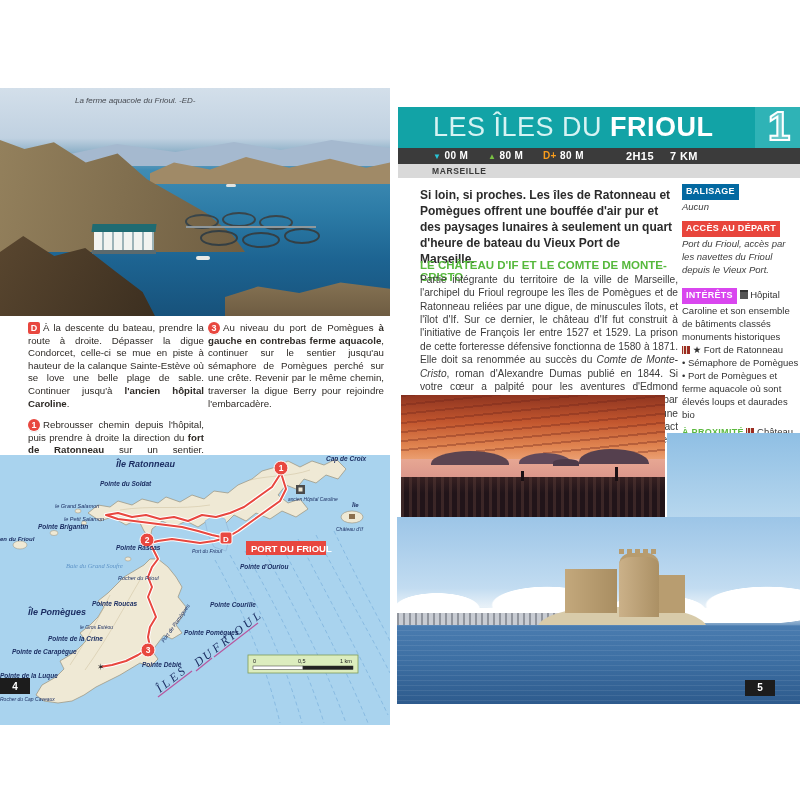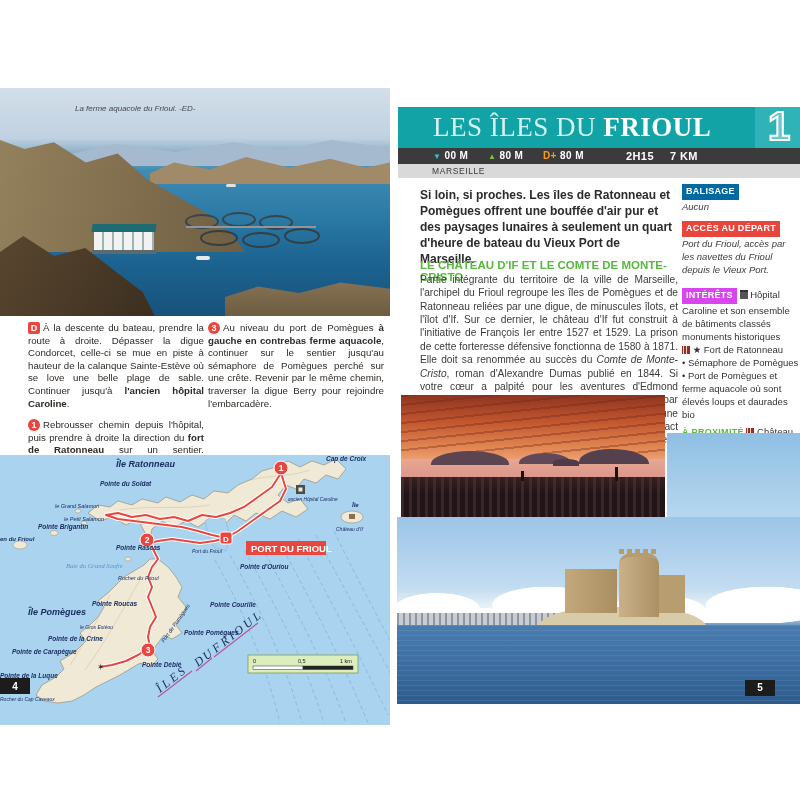--- a/index.html
+++ b/index.html
@@ -2,32 +2,32 @@
 <html><head>
 <meta charset="utf-8">
 <style>
   html,body{margin:0;padding:0;background:#fff;}
   #page{position:relative;width:800px;height:800px;background:#fff;overflow:hidden;
         font-family:"Liberation Sans",sans-serif;}
   .abs{position:absolute;}
 
   
   .hdr-teal{left:398px;top:107px;width:402px;height:41px;background:#12a3a6;}
-  .hdr-title{left:433px;top:112px;font-size:27px;letter-spacing:.5px;color:#d6f3f3;font-weight:400;white-space:nowrap;font-family:Liberation Serif, serif;}
+  .hdr-title{left:433px;top:112px;font-size:27px;letter-spacing:.5px;color:#d6f3f3;font-weight:400;white-space:nowrap;}
   .hdr-title b{color:#fff;font-weight:bold;}
   .hdr-numbox{left:755px;top:107px;width:45px;height:41px;background:#2fb3b6;}
   .hdr-num{left:760px;top:104px;width:38px;text-align:center;font-size:40px;font-weight:bold;
            color:rgba(255,255,255,.28);-webkit-text-stroke:2px #ffffff;}
   .hdr-stats{left:398px;top:148px;width:402px;height:16px;background:#3b3b3b;color:#fff;
              font-size:10px;font-weight:bold;line-height:16px;}
   .hdr-stats .seg{position:absolute;top:0;white-space:nowrap;text-transform:uppercase;letter-spacing:.4px;}
   .tri-down{color:#29c5d6;font-size:8px;} .tri-up{color:#79c143;font-size:8px;}
   .dplus{color:#f89c1c;}
   .hdr-loc{left:398px;top:164px;width:402px;height:14px;background:#d9d9d9;}
-  .hdr-loc span{position:absolute;left:34px;top:2px;font-size:8.5px;font-weight:normal;color:#3a3a3a;letter-spacing:.6px;}
+  .hdr-loc span{position:absolute;left:34px;top:2px;font-size:8.5px;font-weight:bold;color:#3a3a3a;letter-spacing:.6px;}
 
   
   .intro{left:420px;top:188px;width:258px;font-size:12px;line-height:1.33;font-weight:bold;color:#2b2b2b;}
   .sec-head{left:420px;top:259px;width:260px;font-size:11.5px;font-weight:bold;color:#56b83c;}
   .bodytxt{left:420px;top:273px;width:258px;font-size:10.2px;line-height:1.31;color:#3b3b3b;text-align:justify;}
   .bodytxt i{font-style:italic;}
 
   
   .sidebar{left:682px;top:184px;width:118px;font-size:9.5px;line-height:13px;color:#333;}
   .lbl{display:inline-block;color:#fff;font-weight:bold;font-size:9px;padding:1px 4px 2px;letter-spacing:.3px;}
@@ -79,21 +79,21 @@
     <div class="abs" style="left:200px;top:142px;width:34px;height:12px;border:2px solid #343f44;border-radius:50%;"></div>
     <div class="abs" style="left:242px;top:144px;width:34px;height:12px;border:2px solid #343f44;border-radius:50%;"></div>
     <div class="abs" style="left:284px;top:140px;width:32px;height:12px;border:2px solid #343f44;border-radius:50%;"></div>
     <div class="abs" style="left:186px;top:138px;width:130px;height:2px;background:#8e979b;"></div>
 
     <div class="abs" style="left:92px;top:136px;width:64px;height:8px;background:#1f6b72;transform:skewX(-8deg);"></div>
     <div class="abs" style="left:94px;top:144px;width:60px;height:18px;background:#f2f3f0;background-image:repeating-linear-gradient(90deg,transparent 0 8px,#9db3b8 8px 10px);"></div>
     <div class="abs" style="left:92px;top:162px;width:64px;height:4px;background:#5b6a6e;"></div>
     <div class="abs" style="left:196px;top:168px;width:14px;height:4px;background:#e8e9e6;border-radius:2px;"></div>
     <div class="abs" style="left:226px;top:96px;width:10px;height:3px;background:#dfe2e0;border-radius:2px;"></div>
-    <div class="abs lp-cap" style="left:75px;top:16px;">La ferme aquacole du Frioul. -ED-</div>
+    <div class="abs lp-cap" style="left:75px;top:8px;">La ferme aquacole du Frioul. -ED-</div>
   </div>
 
   <div class="abs col" style="left:28px;top:322px;">
     <p class="stepp">
       <span class="stepnum stepsq">D</span><span>À la descente du bateau, prendre la route à droite. Dépasser la digue Condorcet, celle-ci se mue en piste à hauteur de la calanque Sainte-Estève où se love une belle plage de sable. Continuer jusqu'à </span><b>l'ancien hôpital Caroline</b><span>.</span>
     </p>
     <p class="stepp">
       <span class="stepnum">1</span><span>Rebrousser chemin depuis l'hôpital, puis prendre à droite la direction du </span><b>fort de Ratonneau</b><span> sur un sentier. Contourner les bâtiments par la gauche. Au bout du fort, descendre un sentier à gauche. Passer la calanque de Morgiret et rejoindre le </span><b>port du Frioul</b><span>.</span>
     </p>
   </div>

